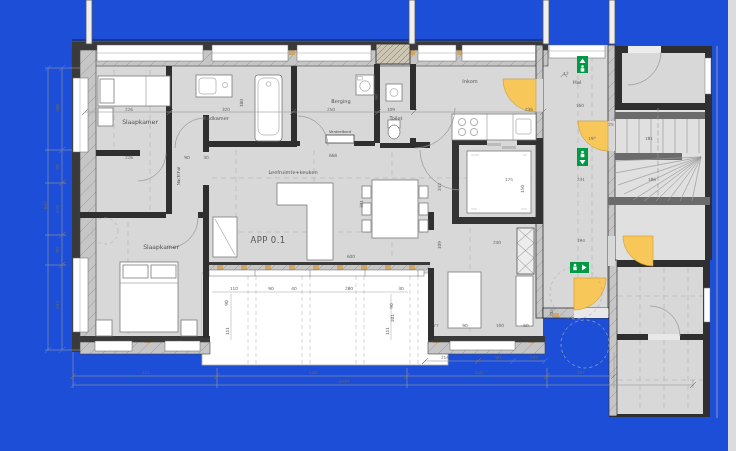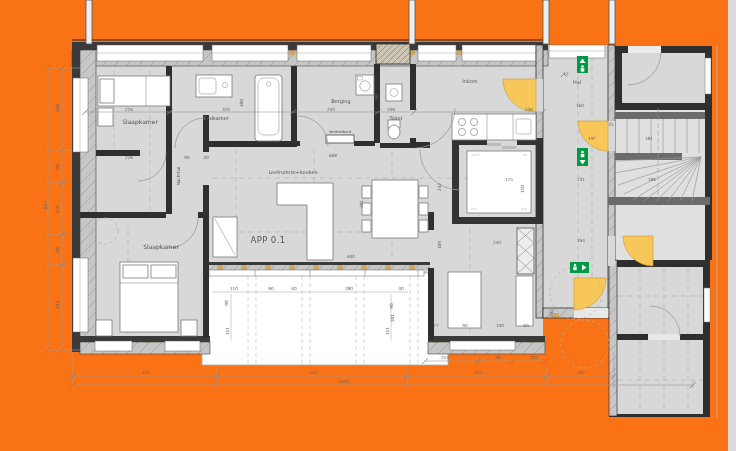--- a/index.html
+++ b/index.html
@@ -1,16 +1,16 @@
 <!DOCTYPE html>
 <html><head>
 <meta charset="utf-8">
 <style>
   html,body{margin:0;padding:0;background:#fff;}
-  #stage{position:relative;width:736px;height:451px;background:#f97316;overflow:hidden;
+  #stage{position:relative;width:736px;height:451px;background:#1d4ed8;overflow:hidden;
          font-family:"DejaVu Sans",sans-serif;text-align:center;}
   svg{display:block}
   .dim{font-size:4.3px;fill:#666;font-family:"DejaVu Sans",sans-serif;}
   .room{font-size:5px;fill:#555;}
   .room-big{font-size:6px;fill:#4e4e4e;}
   .app{font-size:8.5px;fill:#555;letter-spacing:.4px;}
   .tiny{font-size:3.7px;fill:#555;}
   .vert{font-size:4.2px;fill:#555;}
 </style>
 </head>

